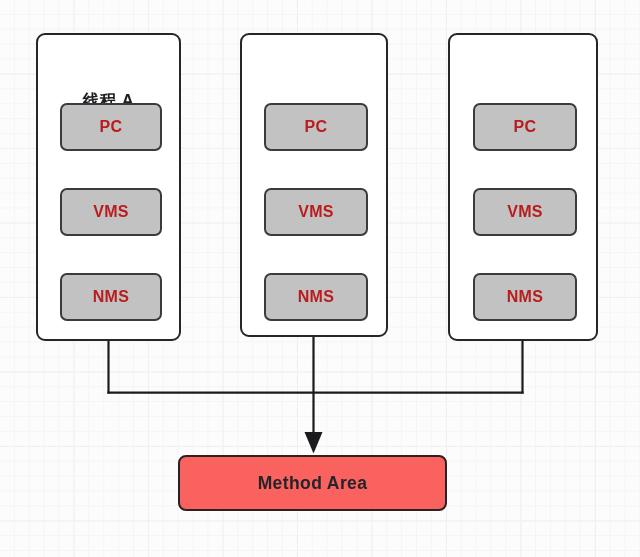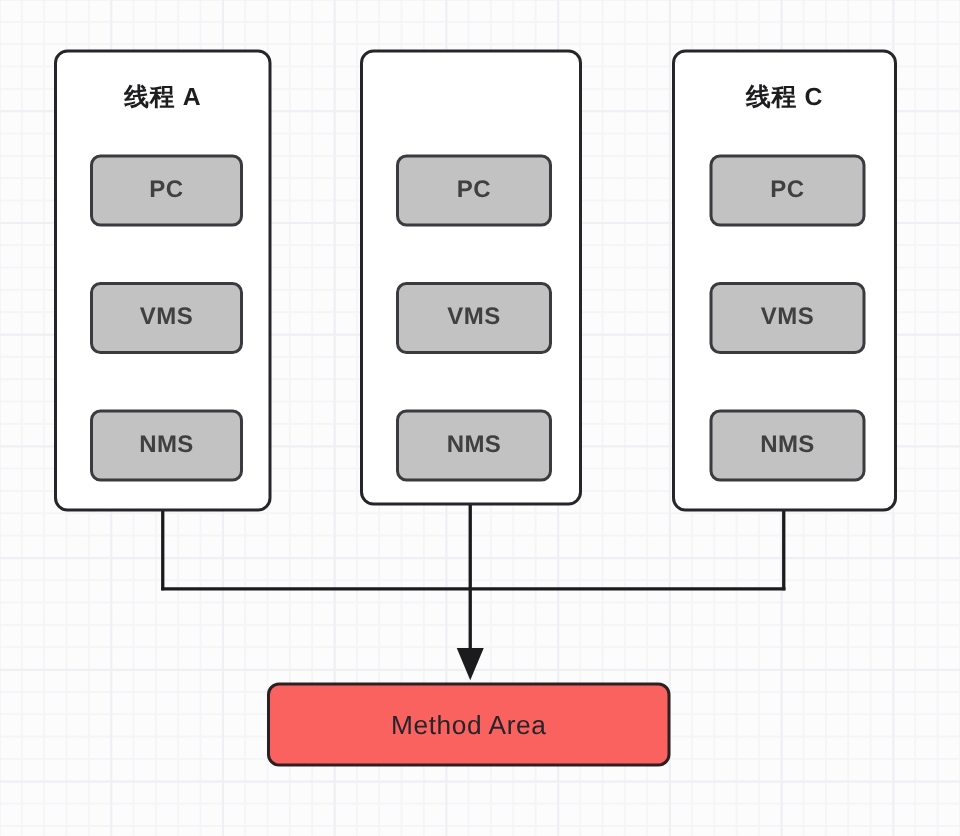--- a/index.html
+++ b/index.html
@@ -43,49 +43,50 @@
   .thread-title {
     position: absolute;
     left: 0;
     right: 0;
     text-align: center;
     font-size: 16.5px;
     font-weight: bold;
     color: #1d1d20;
     letter-spacing: 0.5px;
     white-space: nowrap;
+    margin-top: 36px;
   }
 
   .mem-box {
     position: absolute;
     background: #c2c2c2;
     border: 2px solid #3b3b3f;
     border-radius: 7px;
     box-sizing: border-box;
     display: flex;
     align-items: center;
     justify-content: center;
     font-size: 16px;
     font-weight: bold;
-    color: #404040;
+    color: #b91c1c;
     letter-spacing: 0.3px;
     text-align: center;
   }
 
   .method-area {
     position: absolute;
     background: #f9625e;
     border: 2.2px solid #2c2022;
     border-radius: 8px;
     box-sizing: border-box;
     display: flex;
     align-items: center;
     justify-content: center;
     font-size: 17.5px;
-    font-weight: normal;
+    font-weight: bold;
     color: #24242a;
     letter-spacing: 0.4px;
   }
 
   .connector-svg {
     position: absolute;
     left: 0;
     top: 0;
     width: 640px;
     height: 557px;
@@ -120,21 +121,20 @@
     <div class="mem-box" style="left:22px; top:238px; width:102px; height:48px;">NMS</div>
   </div>
 
   <div class="thread-box" style="left:240px; top:33px; width:148px; height:304px;">
     <div class="mem-box" style="left:22px; top:68px; width:104px; height:48px;">PC</div>
     <div class="mem-box" style="left:22px; top:153px; width:104px; height:48px;">VMS</div>
     <div class="mem-box" style="left:22px; top:238px; width:104px; height:48px;">NMS</div>
   </div>
 
   <div class="thread-box" style="left:448px; top:33px; width:150px; height:308px;">
-    <div class="thread-title" style="top:19px;">线程 C</div>
     <div class="mem-box" style="left:23px; top:68px; width:104px; height:48px;">PC</div>
     <div class="mem-box" style="left:23px; top:153px; width:104px; height:48px;">VMS</div>
     <div class="mem-box" style="left:23px; top:238px; width:104px; height:48px;">NMS</div>
   </div>
 
   <div class="method-area" style="left:178px; top:455px; width:269px; height:56px;">Method Area</div>
 
 </div>
 
 </body></html>

